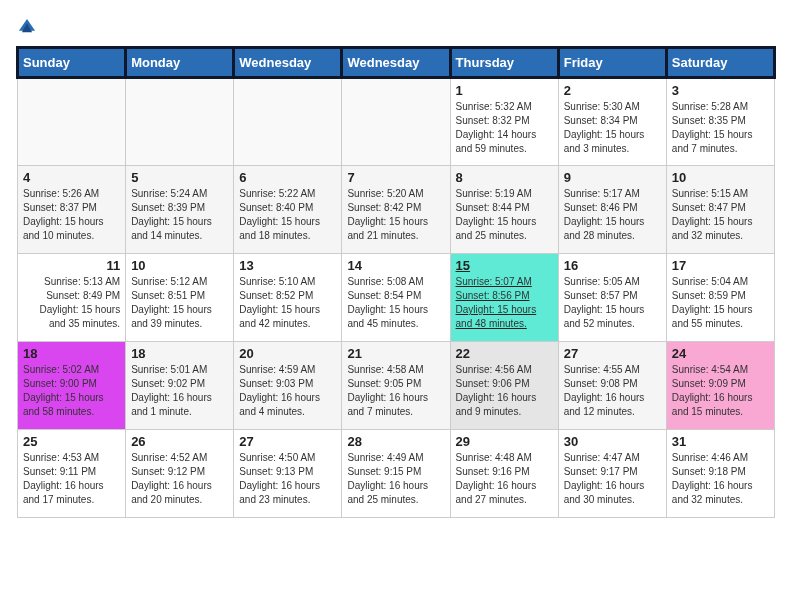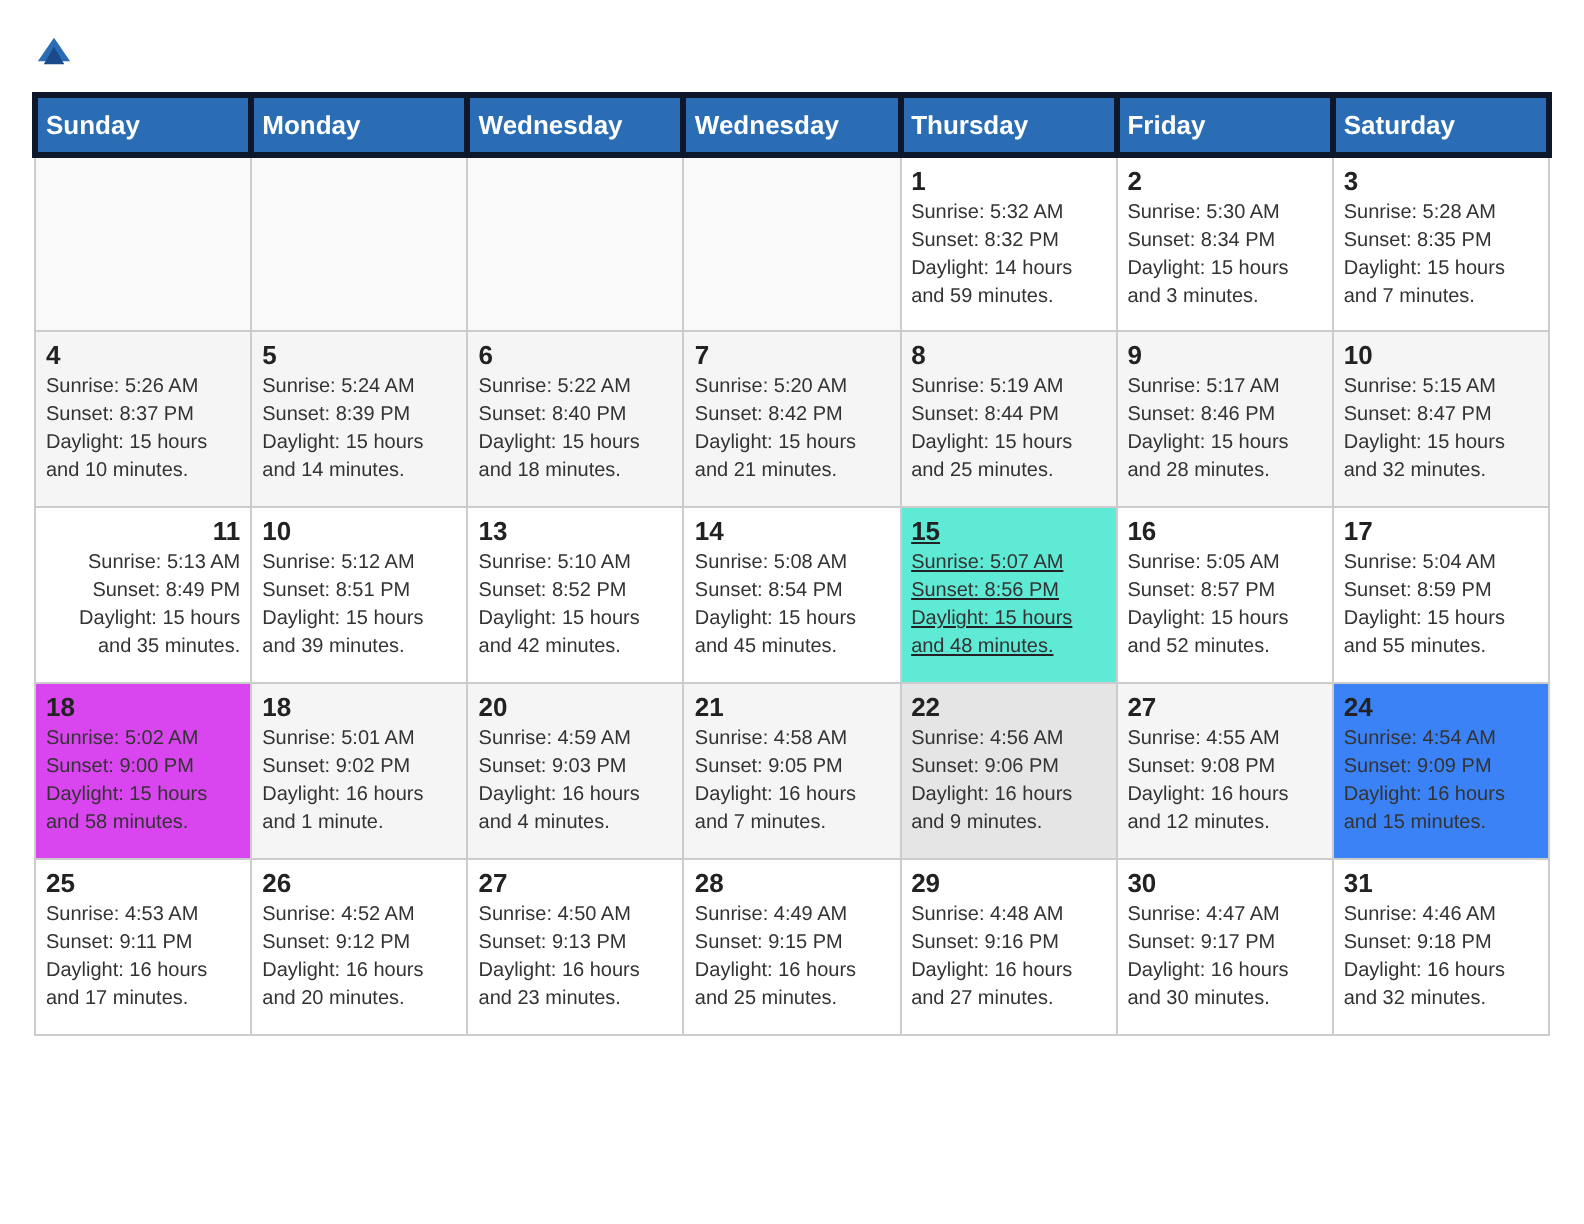--- a/index.html
+++ b/index.html
@@ -228,21 +228,21 @@
           <div class="day-info">Sunrise: 4:58 AM<br>Sunset: 9:05 PM<br>Daylight: 16 hours and 7 minutes.</div>
         </td>
         <td style="background: #e5e5e5;">
           <span class="day-number">22</span>
           <div class="day-info">Sunrise: 4:56 AM<br>Sunset: 9:06 PM<br>Daylight: 16 hours and 9 minutes.</div>
         </td>
         <td style="background: rgb(245, 245, 245);">
           <span class="day-number">27</span>
           <div class="day-info">Sunrise: 4:55 AM<br>Sunset: 9:08 PM<br>Daylight: 16 hours and 12 minutes.</div>
         </td>
-        <td style="background: #3b82f6;">
+        <td style="background: #f9a8d4;">
           <span class="day-number">24</span>
           <div class="day-info">Sunrise: 4:54 AM<br>Sunset: 9:09 PM<br>Daylight: 16 hours and 15 minutes.</div>
         </td>
       </tr>
       <tr>
         <td style="background: rgb(255, 255, 255);">
           <span class="day-number">25</span>
           <div class="day-info">Sunrise: 4:53 AM<br>Sunset: 9:11 PM<br>Daylight: 16 hours and 17 minutes.</div>
         </td>
         <td style="background: rgb(255, 255, 255);">

